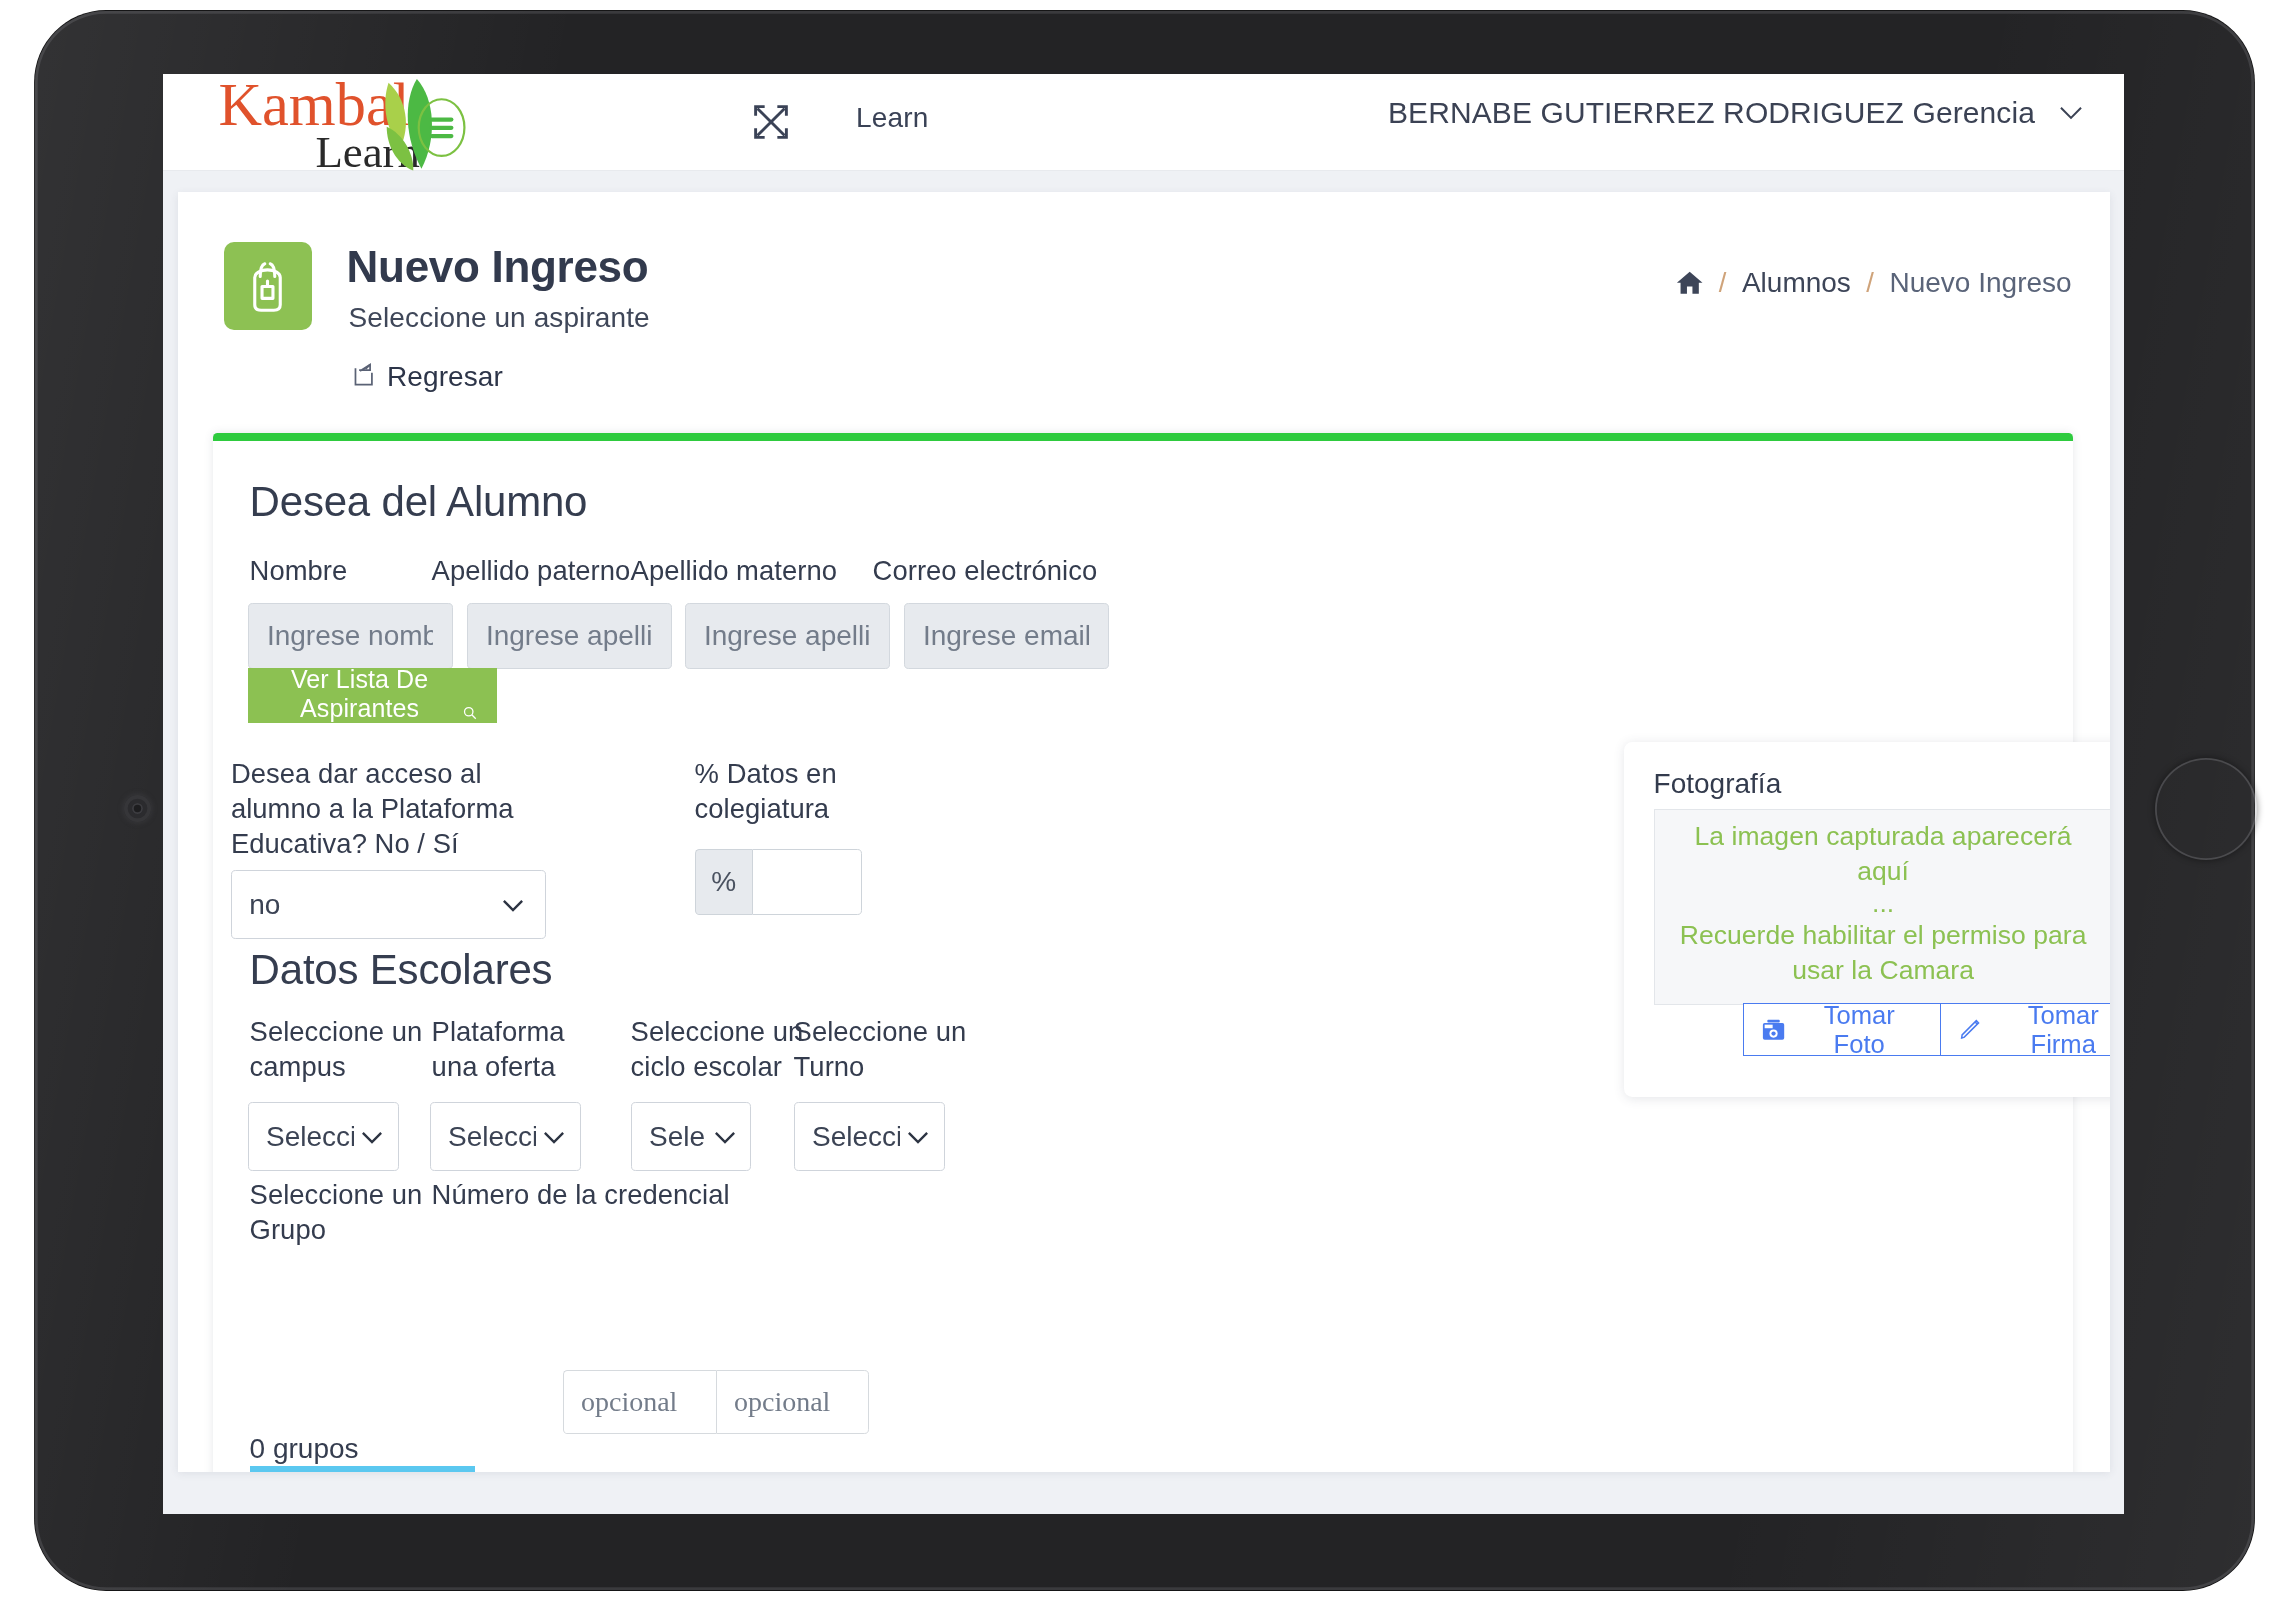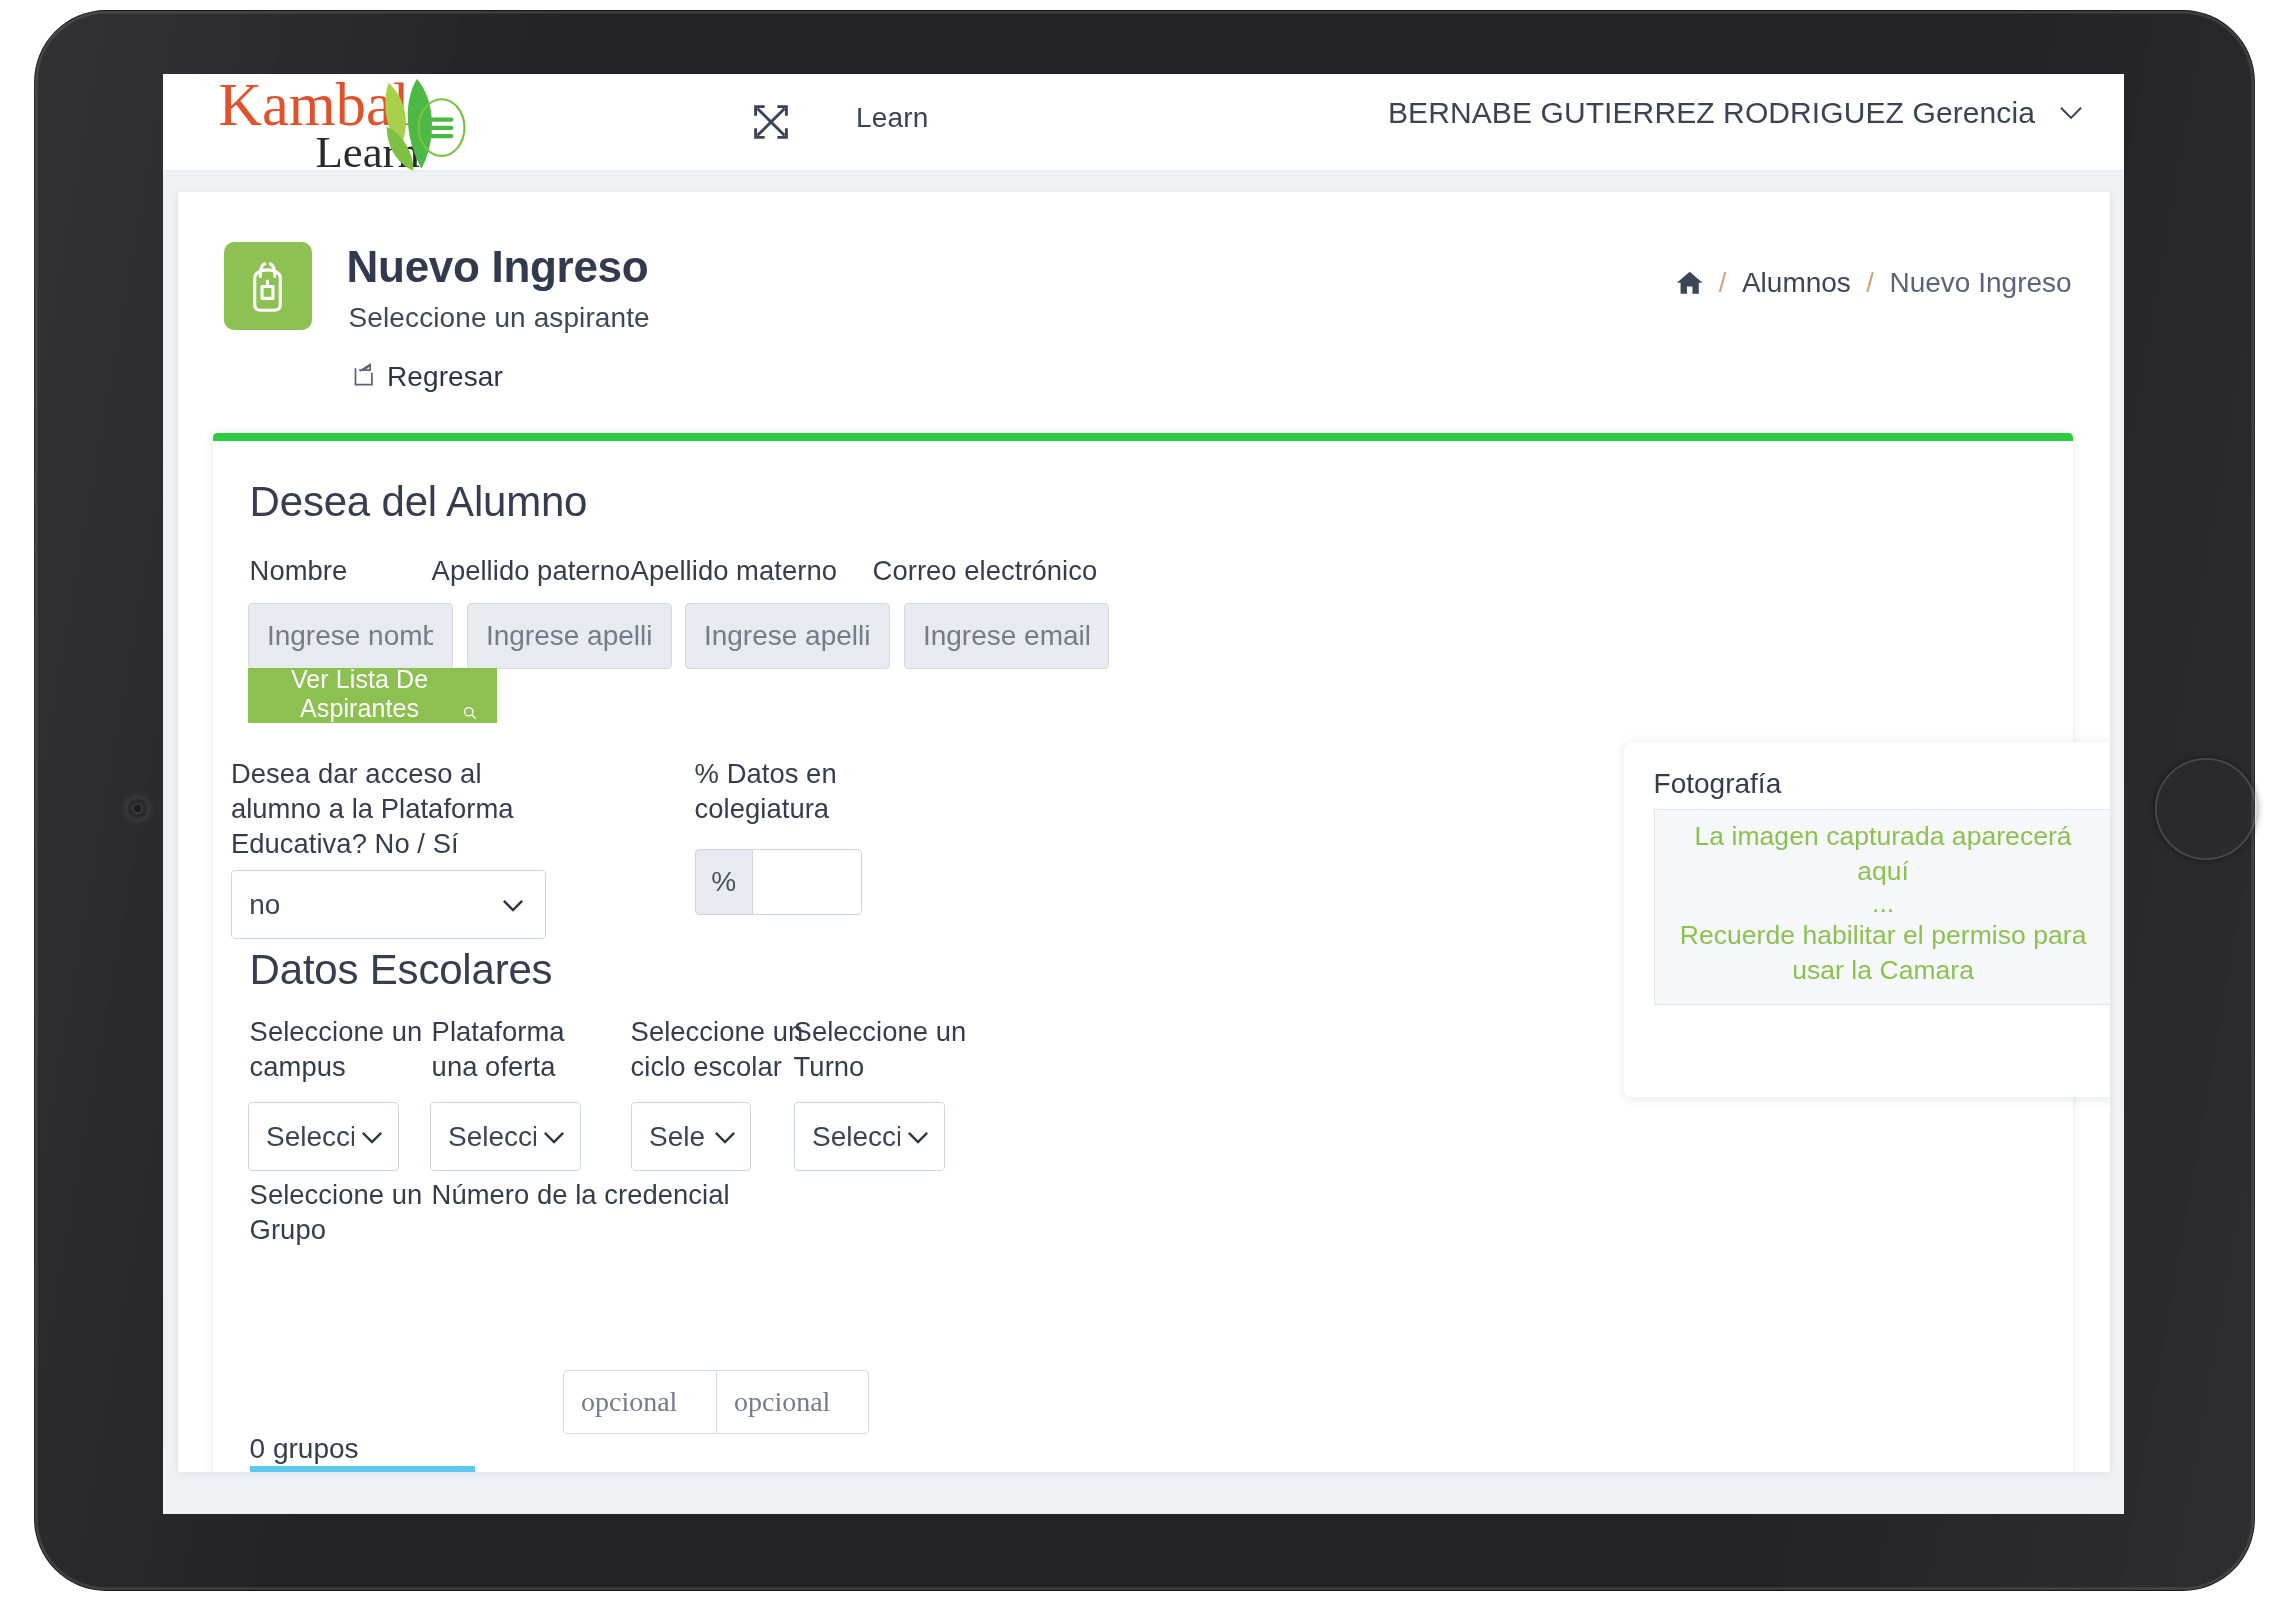--- a/index.html
+++ b/index.html
@@ -496,18 +496,37 @@
 
       </div>
 
       <div id="photo-card">
         <div id="photo-card-title">Fotografía</div>
         <div id="photo-preview">
           <div class="photo-hint">La imagen capturada aparecerá aquí</div>
           <div id="photo-hint-dots">...</div>
           <div class="photo-hint">Recuerde habilitar el permiso para usar la Camara</div>
         </div>
+        <div id="photo-actions">
+          <button class="photo-btn left">
+            <svg width="24" height="22" viewBox="0 0 26 24">
+              <rect x="1" y="4" width="24" height="19" rx="2" fill="#4a7bf0"></rect>
+              <rect x="3" y="6" width="9" height="4" fill="#ffffff"></rect>
+              <circle cx="13" cy="16" r="4.6" fill="#ffffff"></circle>
+              <circle cx="13" cy="16" r="2.4" fill="#4a7bf0"></circle>
+              <rect x="6" y="0.5" width="14" height="3" rx="1" fill="#4a7bf0"></rect>
+            </svg>
+            <span>Tomar Foto</span>
+          </button>
+          <button class="photo-btn">
+            <svg width="24" height="22" viewBox="0 0 26 24" fill="none" stroke="#4a7bf0" stroke-width="1.7">
+              <path d="M3 21 L6 20 L22 4 L19.5 1.5 L3.5 17.5 Z"></path>
+              <line x1="18.2" y1="3" x2="20.6" y2="5.4"></line>
+            </svg>
+            <span>Tomar Firma</span>
+          </button>
+        </div>
       </div>
 
     </div>
   </div>
 </div>
 
 
 </body></html>

